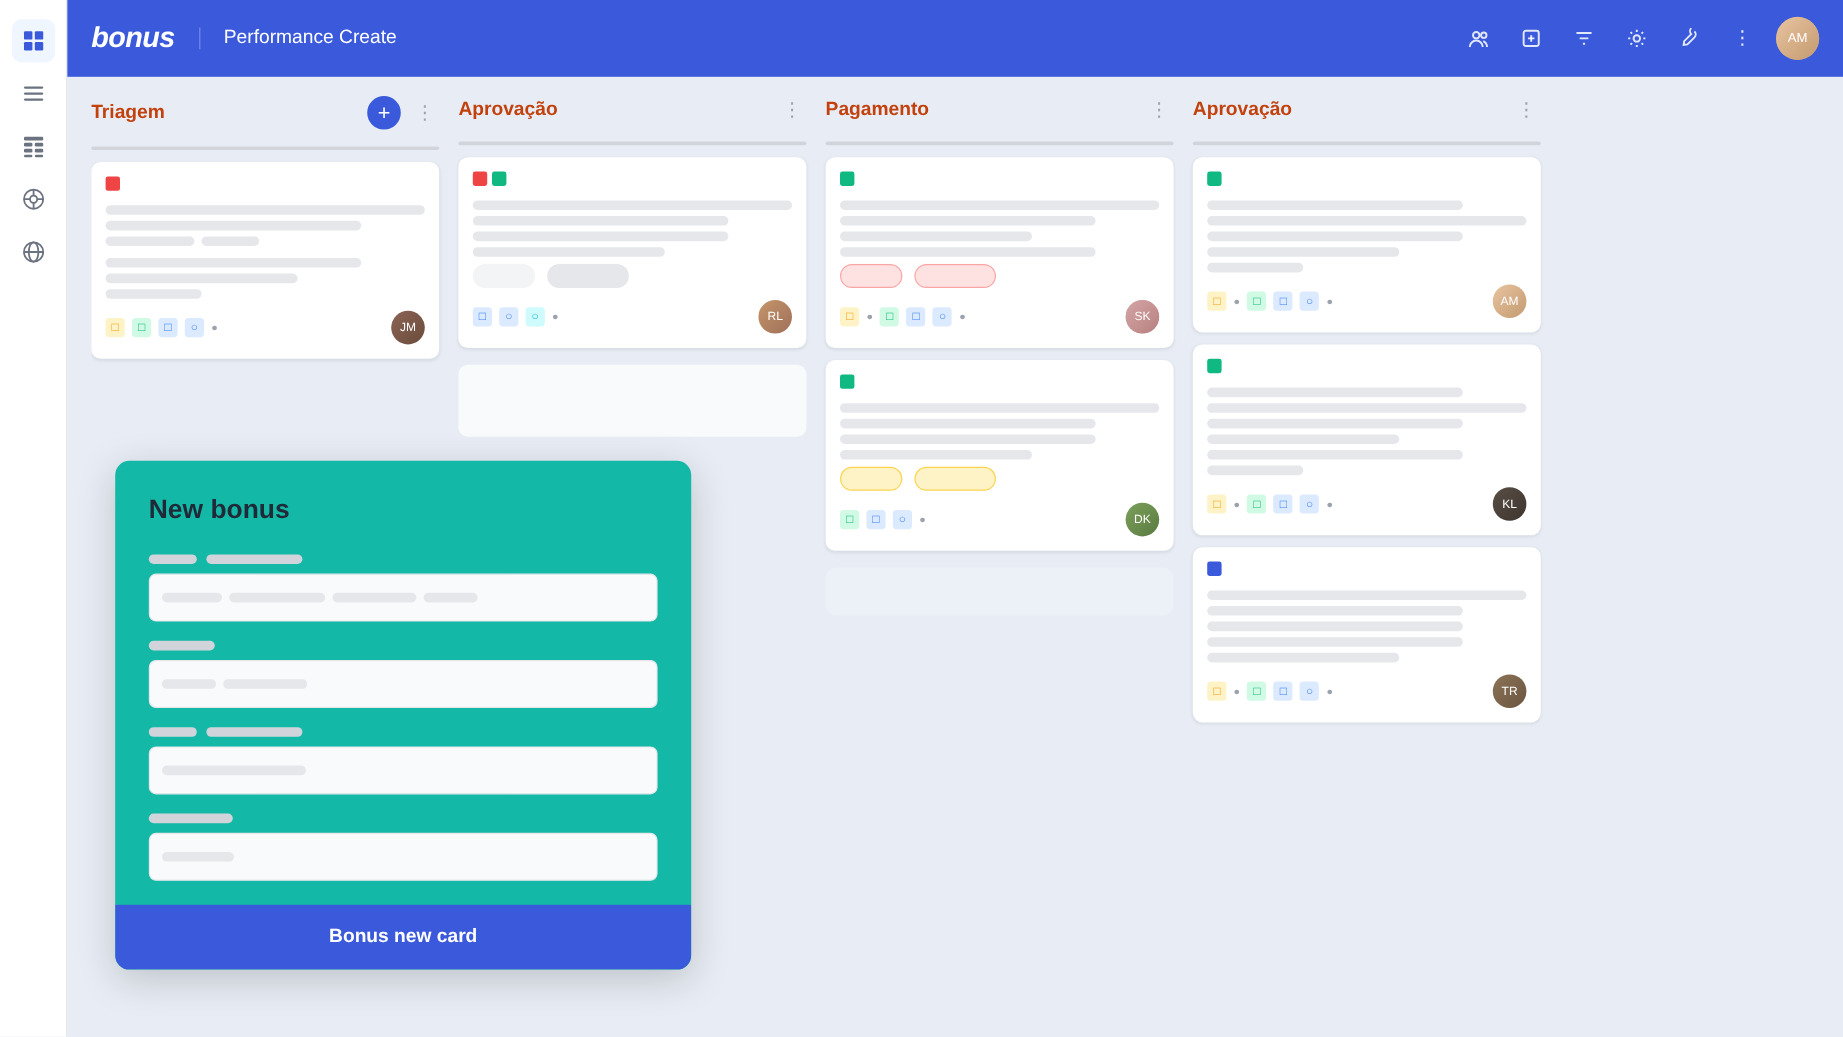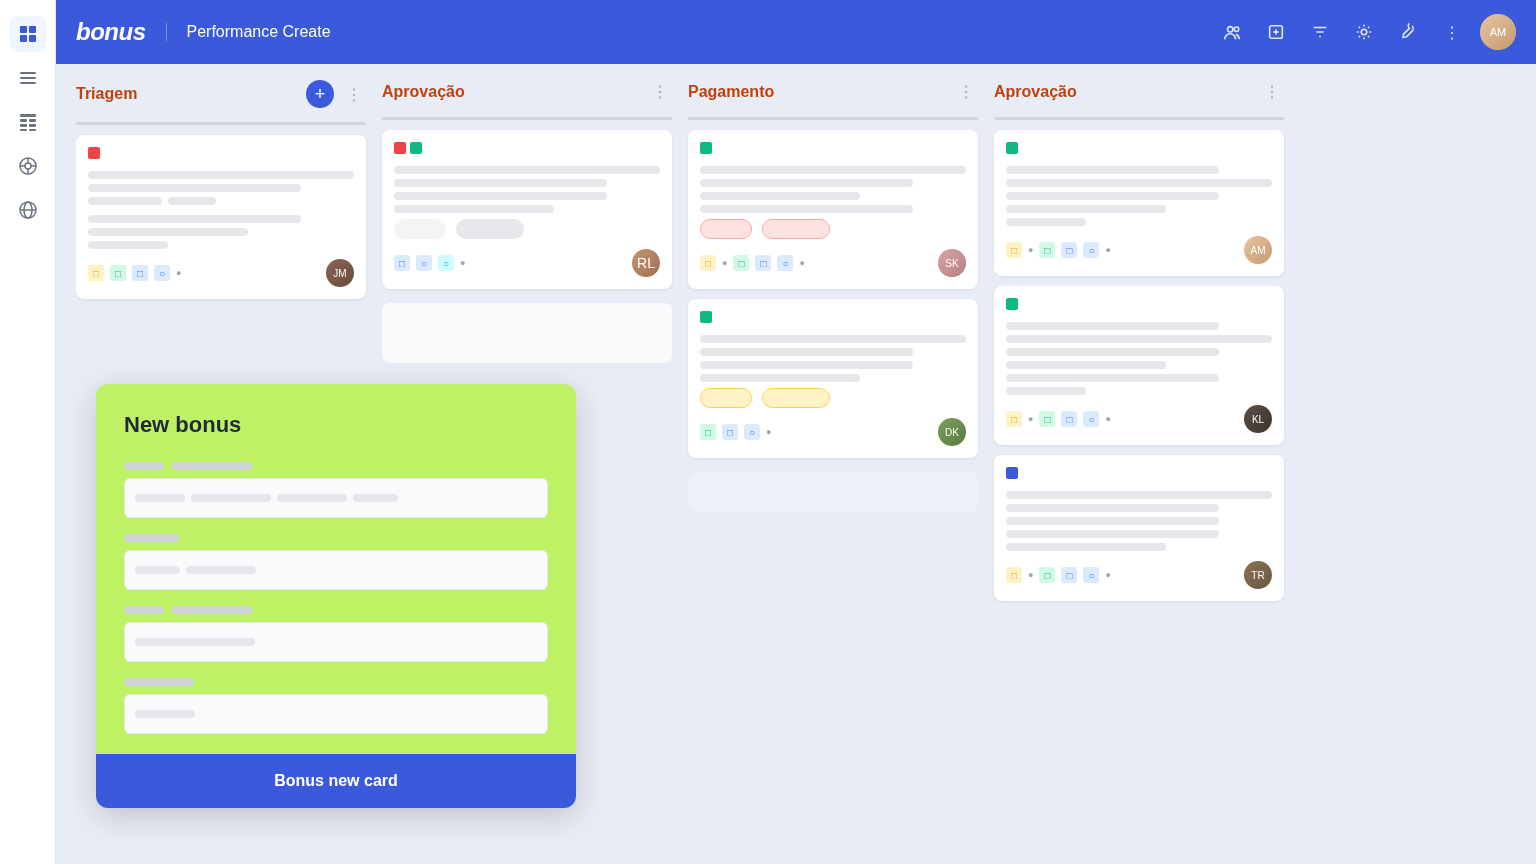--- a/index.html
+++ b/index.html
@@ -242,21 +242,21 @@
       gap: 6px;
       margin: 6px 0;
     }
 
     
     .modal {
       position: absolute;
       top: 320px;
       left: 40px;
       width: 480px;
-      background: #bef264;
+      background: #14b8a6;
       border-radius: 12px;
       box-shadow: 0 8px 32px rgba(0,0,0,0.18);
       overflow: hidden;
       pointer-events: all;
       z-index: 20;
     }
     .modal-body {
       padding: 28px 28px 20px;
     }
     .modal-title {
@@ -498,21 +498,21 @@
             <div class="card-badge" style="background:#e5e7eb;width:68px;"></div>
           </div>
           <div class="card-footer">
             <div class="card-icons">
               <div class="card-icon-item" style="background:#dbeafe;color:#3b82f6;">□</div>
               <div class="card-icon-item" style="background:#dbeafe;color:#3b82f6;">○</div>
               <div class="card-icon-item" style="background:#cffafe;color:#06b6d4;">○</div>
               <span style="font-size:9px;color:#9ca3af;">●</span>
             </div>
             <div class="card-avatar av-tan">
-              <div class="face-circle" style="font-size:14px;">RL</div>
+              <div class="face-circle" style="font-size:10px;">RL</div>
             </div>
           </div>
         </div>
 
         <div style="background:#f9fafb;border-radius:8px;height:60px;margin-top:4px;"></div>
       </div>
 
       <div class="column">
         <div class="column-header">
           <span class="column-title">Pagamento</span>

